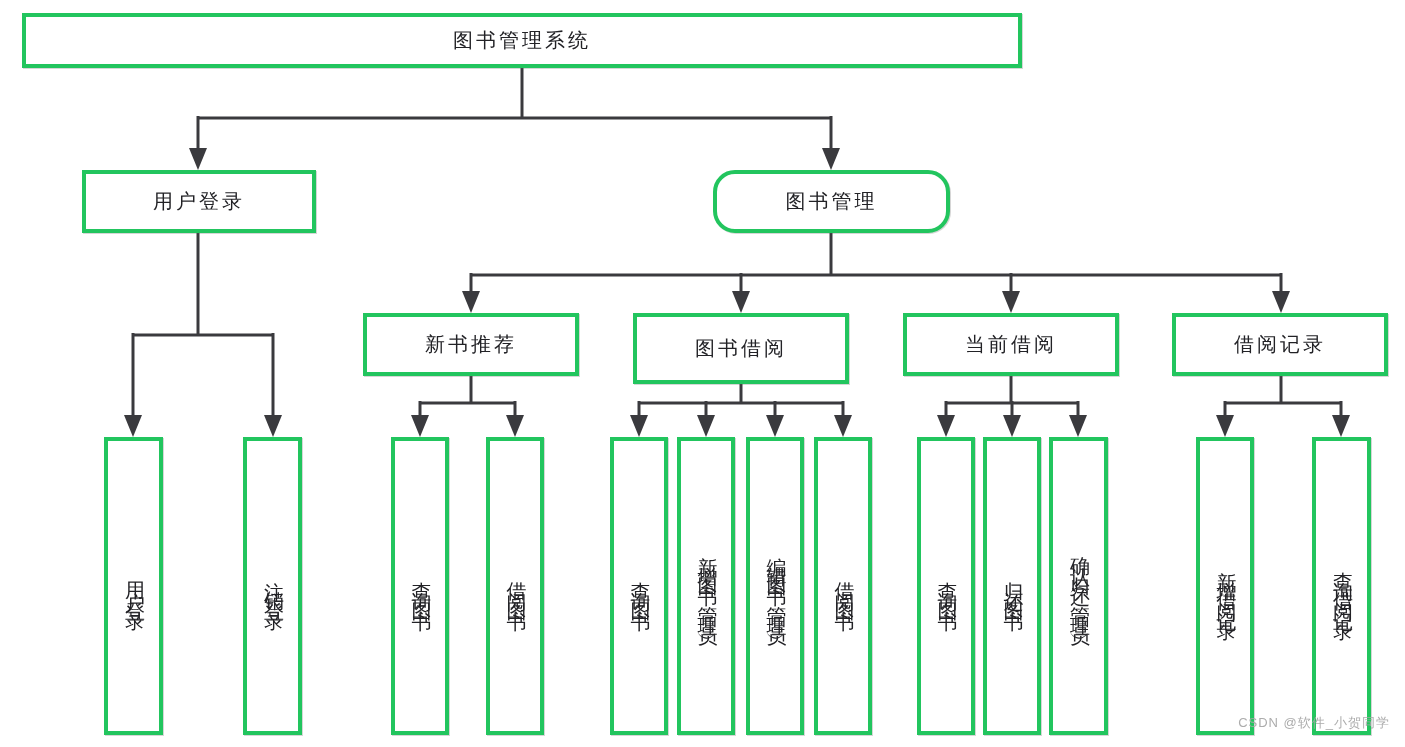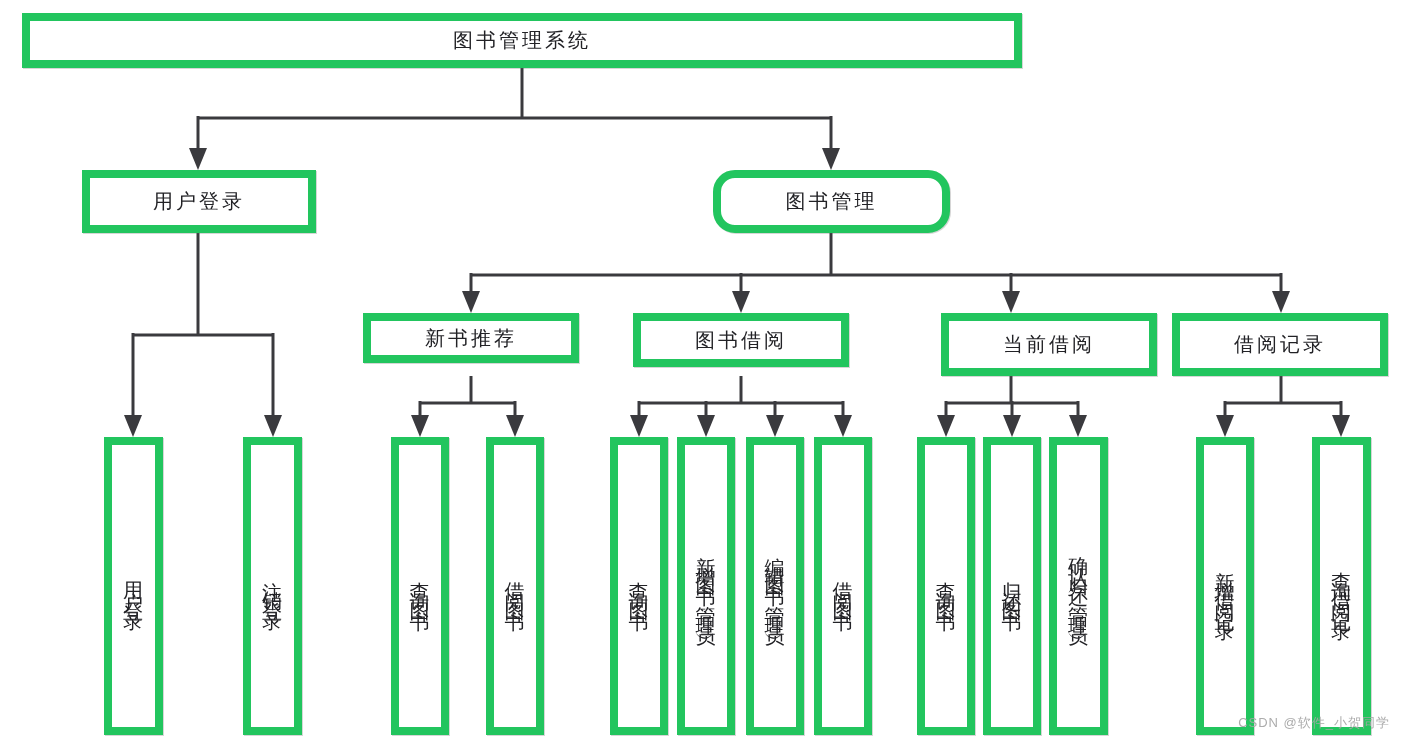--- a/index.html
+++ b/index.html
@@ -10,42 +10,43 @@
     font-family:"Liberation Sans","DejaVu Sans",sans-serif;
     color:#222226;
     overflow:hidden;
   }
   .wires{position:absolute;left:0;top:0;}
   .wires line{stroke:#3a3a3e;stroke-width:3;}
   .wires polygon{fill:#3a3a3e;stroke:none;}
   .box{
     position:absolute;
     box-sizing:border-box;
-    border:8px solid #22c55e;
+    border:4px solid #22c55e;
     background:#ffffff;
     display:flex;align-items:center;justify-content:center;
     box-shadow:1px 1px 0 rgba(90,90,90,.25);
+    font-family:Liberation Mono, monospace;
   }
   .h{font-size:20px;letter-spacing:3px;}
   .h span{white-space:nowrap;}
   .v{font-size:20px;}
   .v span{
     writing-mode:vertical-rl;
     text-orientation:mixed;
     letter-spacing:10px;
     line-height:1;
     white-space:nowrap;
   }
   
   .n-root{left:22px;top:13px;width:1000px;height:55px;}
   .n-user-login{left:82px;top:170px;width:234px;height:63px;}
   .n-book-mgmt{left:713px;top:170px;width:237px;height:63px;border-radius:22px;}
-  .n-new-book{left:363px;top:313px;width:216px;height:50px;}
-  .n-book-borrow{left:633px;top:313px;width:216px;height:54px;}
-  .n-current-borrow{left:903px;top:313px;width:216px;height:63px;margin-left:38px;}
+  .n-new-book{left:363px;top:313px;width:216px;height:63px;}
+  .n-book-borrow{left:633px;top:313px;width:216px;height:71px;}
+  .n-current-borrow{left:903px;top:313px;width:216px;height:63px;}
   .n-records{left:1172px;top:313px;width:216px;height:63px;}
   .leaf{top:437px;height:298px;}
   .l-1{left:104px;width:59px;}
   .l-2{left:243px;width:59px;}
   .l-3{left:391px;width:58px;}
   .l-4{left:486px;width:58px;}
   .l-5{left:610px;width:58px;}
   .l-6{left:677px;width:58px;}
   .l-7{left:746px;width:58px;}
   .l-8{left:814px;width:58px;}

